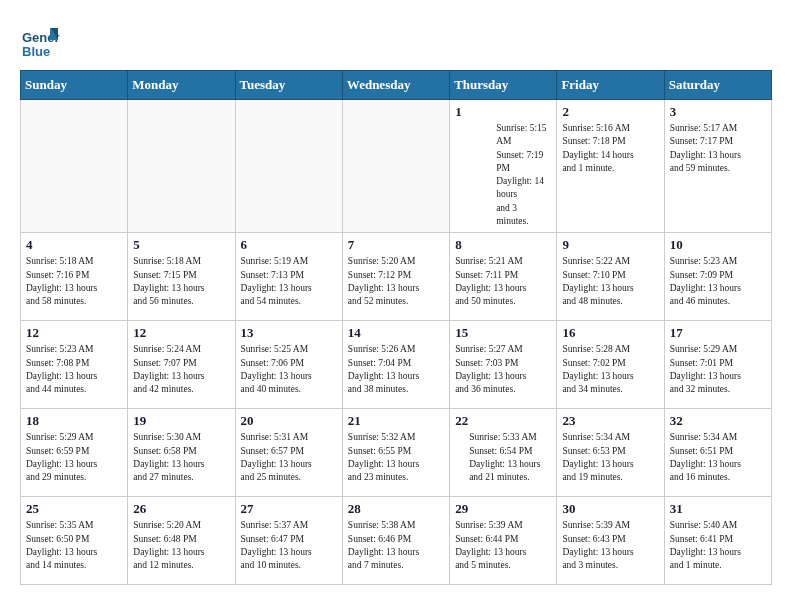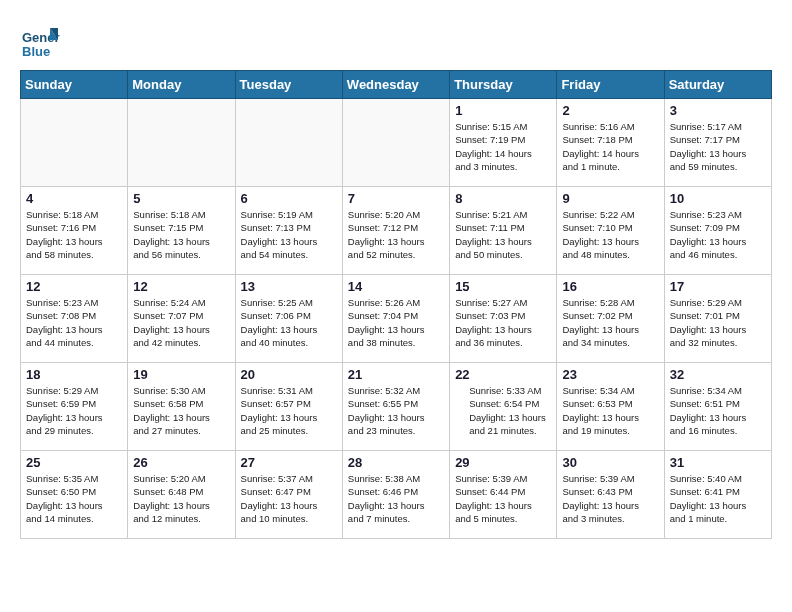--- a/index.html
+++ b/index.html
@@ -34,20 +34,21 @@
       color: #1a1a2e;
     }
     .location {
       font-size: 16px;
       color: #333;
     }
     table {
       width: 100%;
       border-collapse: collapse;
       table-layout: fixed;
+      font-family: Liberation Serif, serif;
     }
     th {
       background-color: #2471a3;
       color: #fff;
       font-size: 13px;
       font-weight: bold;
       padding: 6px 4px;
       text-align: left;
       border: 1px solid #1a5276;
     }
@@ -109,21 +110,21 @@
       </tr>
   </thead>
   <tbody id="calendar-body">
       <tr>
         <td class="empty"></td>
         <td class="empty"></td>
         <td class="empty"></td>
         <td class="empty"></td>
         <td class="filled">
           <div class="day-num">1</div>
-          <div class="day-info" style="white-space: pre-line;">Sunrise: 5:15 AM
+          <div class="day-info" style="white-space: pre-line; margin-left: 41px;">Sunrise: 5:15 AM
 Sunset: 7:19 PM
 Daylight: 14 hours
 and 3 minutes.</div>
         </td>
         <td class="filled">
           <div class="day-num">2</div>
           <div class="day-info" style="white-space: pre-line;">Sunrise: 5:16 AM
 Sunset: 7:18 PM
 Daylight: 14 hours
 and 1 minute.</div>

